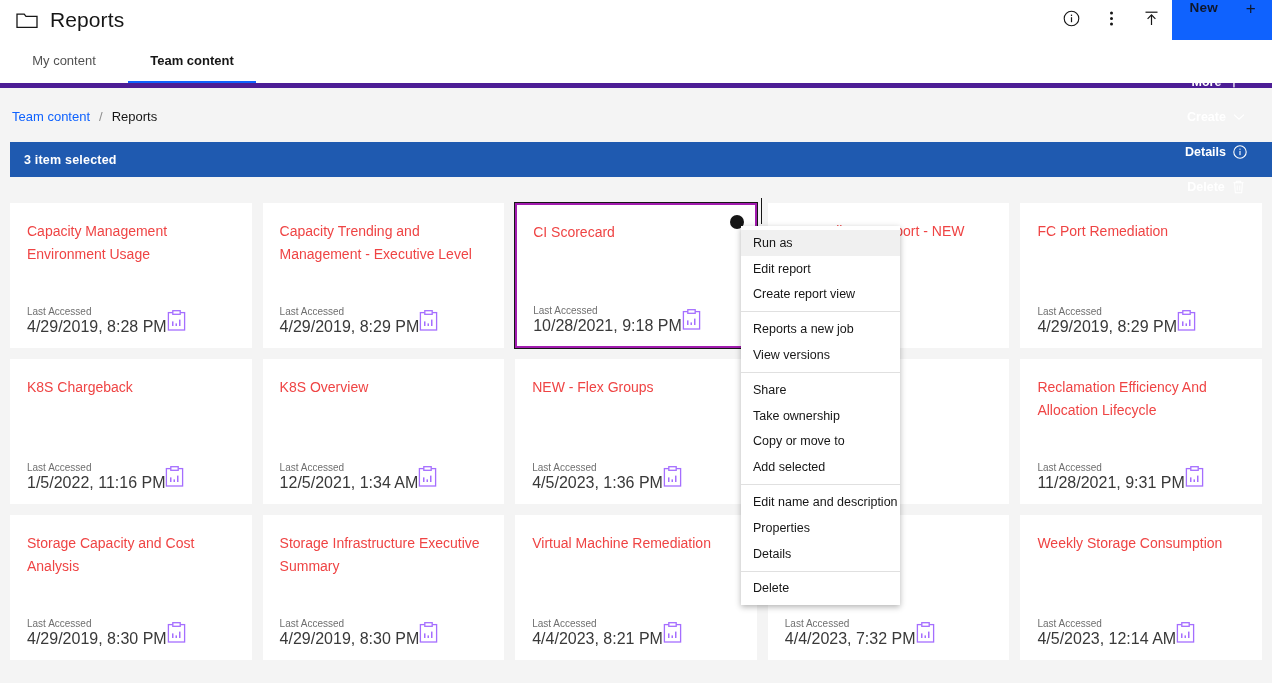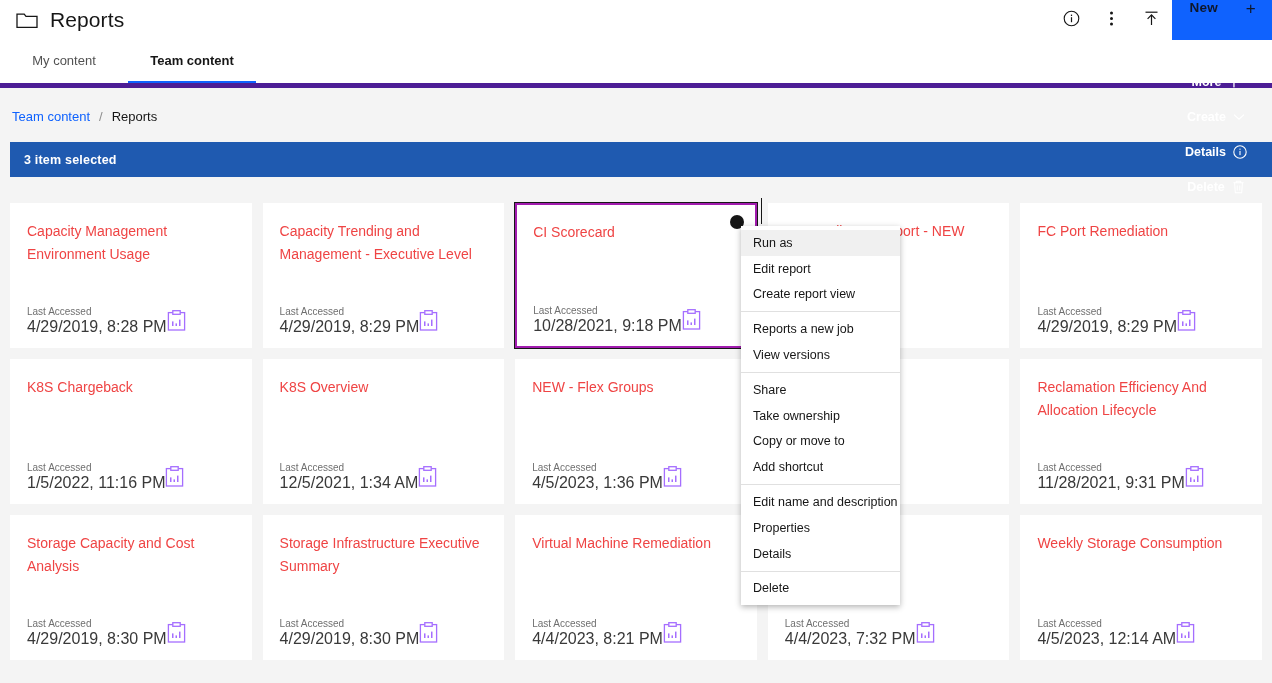--- a/index.html
+++ b/index.html
@@ -512,21 +512,21 @@
         <div class="ctx-item">Create report view</div>
       </div>
       <div class="ctx-group">
         <div class="ctx-item">Reports a new job</div>
         <div class="ctx-item">View versions</div>
       </div>
       <div class="ctx-group">
         <div class="ctx-item">Share</div>
         <div class="ctx-item">Take ownership</div>
         <div class="ctx-item">Copy or move to</div>
-        <div class="ctx-item">Add shortcut</div>
+        <div class="ctx-item">Add selected</div>
       </div>
       <div class="ctx-group">
         <div class="ctx-item">Edit name and description</div>
         <div class="ctx-item">Properties</div>
         <div class="ctx-item">Details</div>
       </div>
       <div class="ctx-group">
         <div class="ctx-item">Delete</div>
       </div>
     </div>

